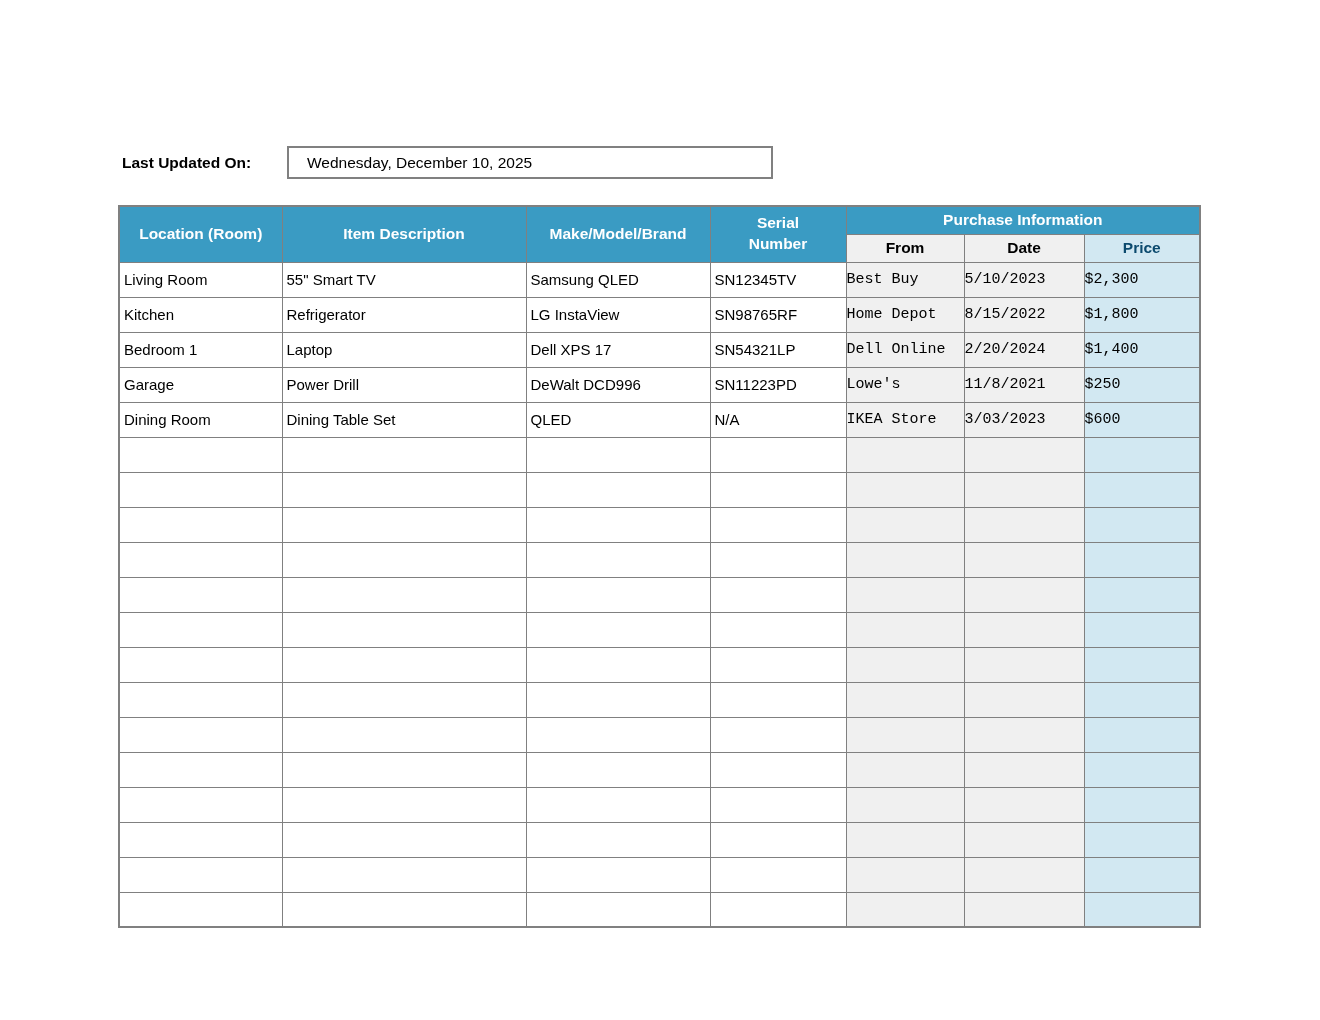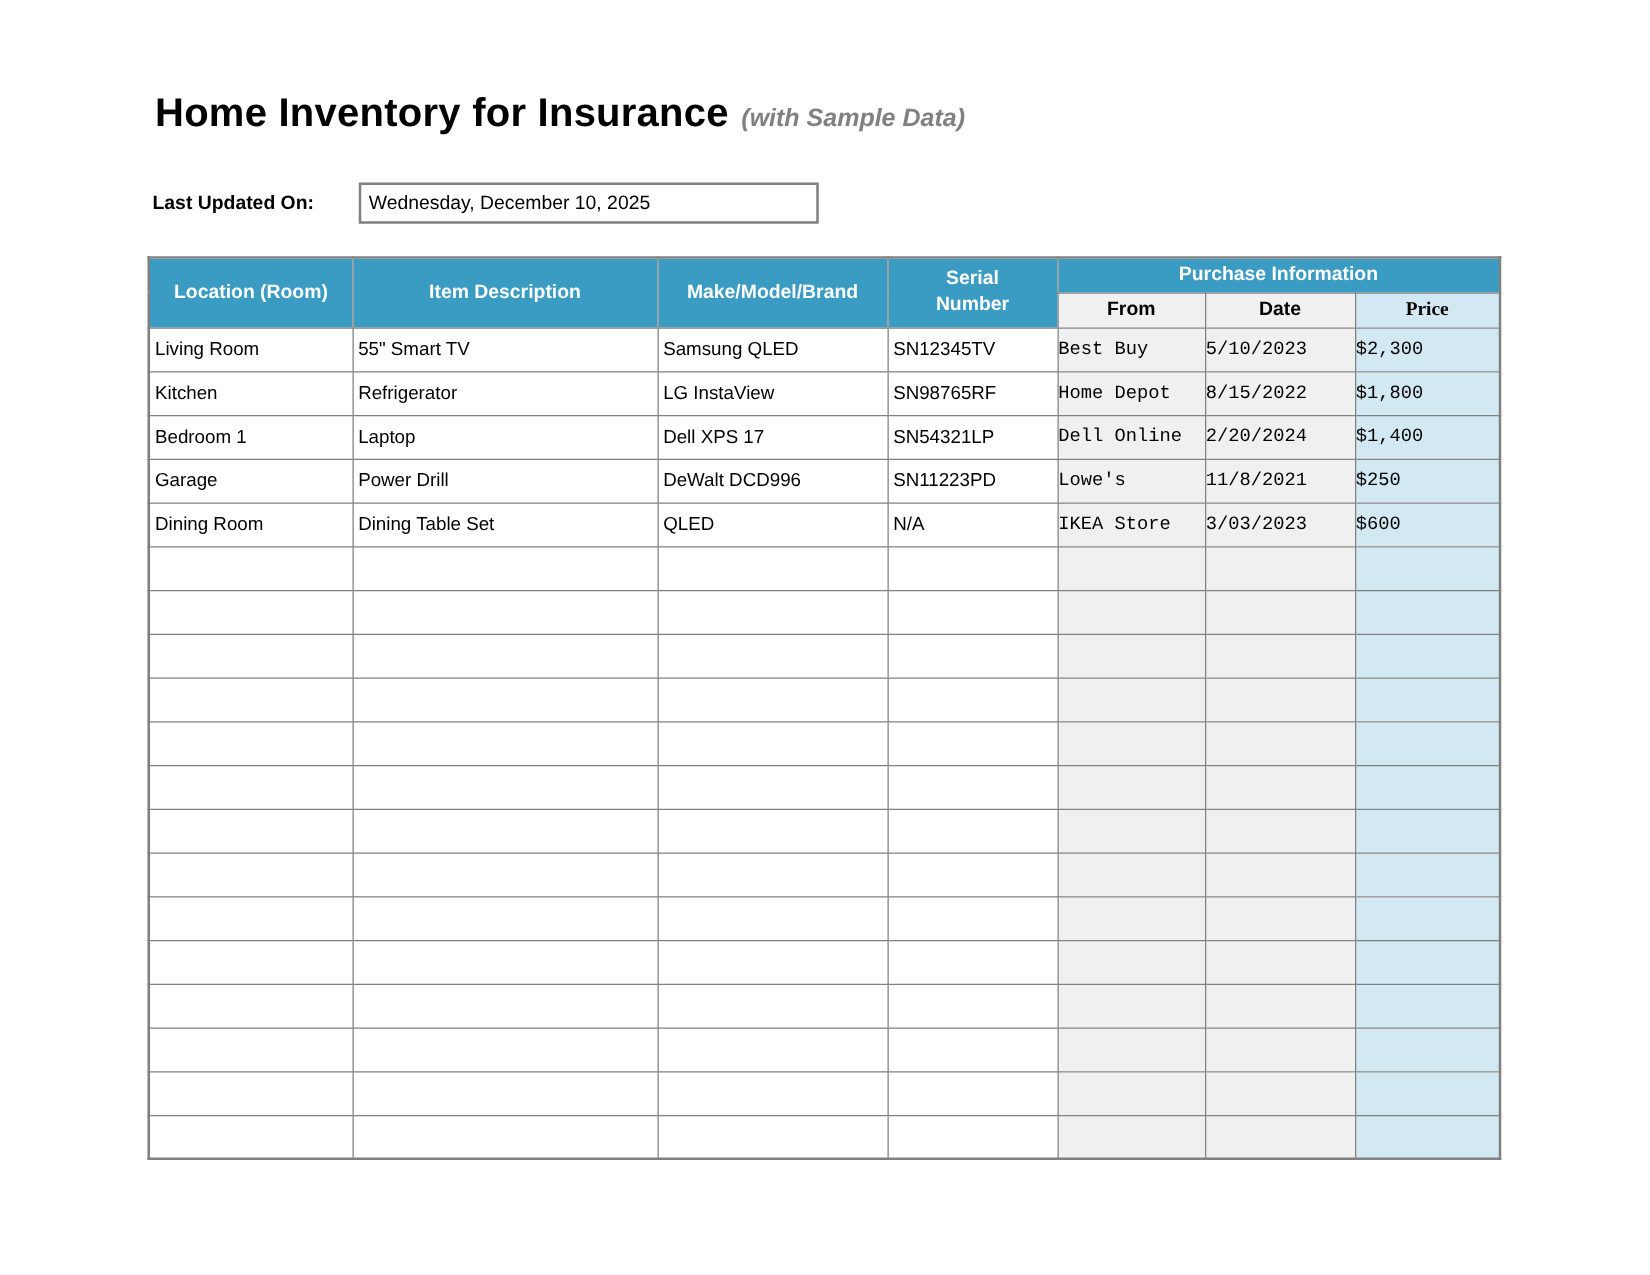--- a/index.html
+++ b/index.html
@@ -28,25 +28,25 @@
   }
 
   
   .updated-label {
     position: absolute; left: 122px; top: 146px; height: 33px;
     display: flex; align-items: center;
     font-size: 15.5px; font-weight: 700;
   }
   .updated-box {
     position: absolute; left: 287px; top: 146px;
-    width: 368px; height: 33px;
+    width: 486px; height: 33px;
     background: #ffffff;
     border: 2px solid var(--border-gray, #808080);
     display: flex; align-items: center;
-    padding-left: 6px;
+    padding-left: 18px;
     font-size: 15.5px;
   }
 
   
   table.inventory {
     position: absolute; left: 118px; top: 205px;
     width: 1081px;
     border-collapse: collapse;
     table-layout: fixed;
     border: 2px solid var(--border-gray, #808080);
@@ -65,42 +65,38 @@
     background: var(--header-blue, #3A9BC3);
     color: #ffffff;
   }
   th.hdr-serial { white-space: pre-line; line-height: 1.35; }
   th.hdr-sub-gray {
     background: var(--subheader-gray, #F0F0F0);
     color: #000000;
   }
   th.hdr-sub-blue {
     background: var(--price-blue, #D2E8F2);
-    color: #000000;
-    font-family: Liberation Serif, serif;
+    color: #0c4a6e;
   }
   tbody td {
     height: 35px;
     font-size: 15px;
     background: #ffffff;
     vertical-align: middle;
   }
   td.cell-left { text-align: left; padding-left: 4px; }
   td.cell-center { text-align: left; font-family: Liberation Mono, monospace; }
   td.bg-gray { background: var(--subheader-gray, #F0F0F0); }
   td.bg-blue { background: var(--price-blue, #D2E8F2); }
 </style>
 </head>
 <body>
 
 <div class="page">
 
-  <div class="title-row">
-    <span class="title-main">Home Inventory for Insurance</span><span class="title-sub">(with Sample Data)</span>
-  </div>
 
   <div class="updated-label">Last Updated On:</div>
   <div class="updated-box">
     <span>Wednesday, December 10, 2025</span>
   </div>
 
   <table class="inventory">
     <colgroup>
       <col style="width:163px">
       <col style="width:244px">

